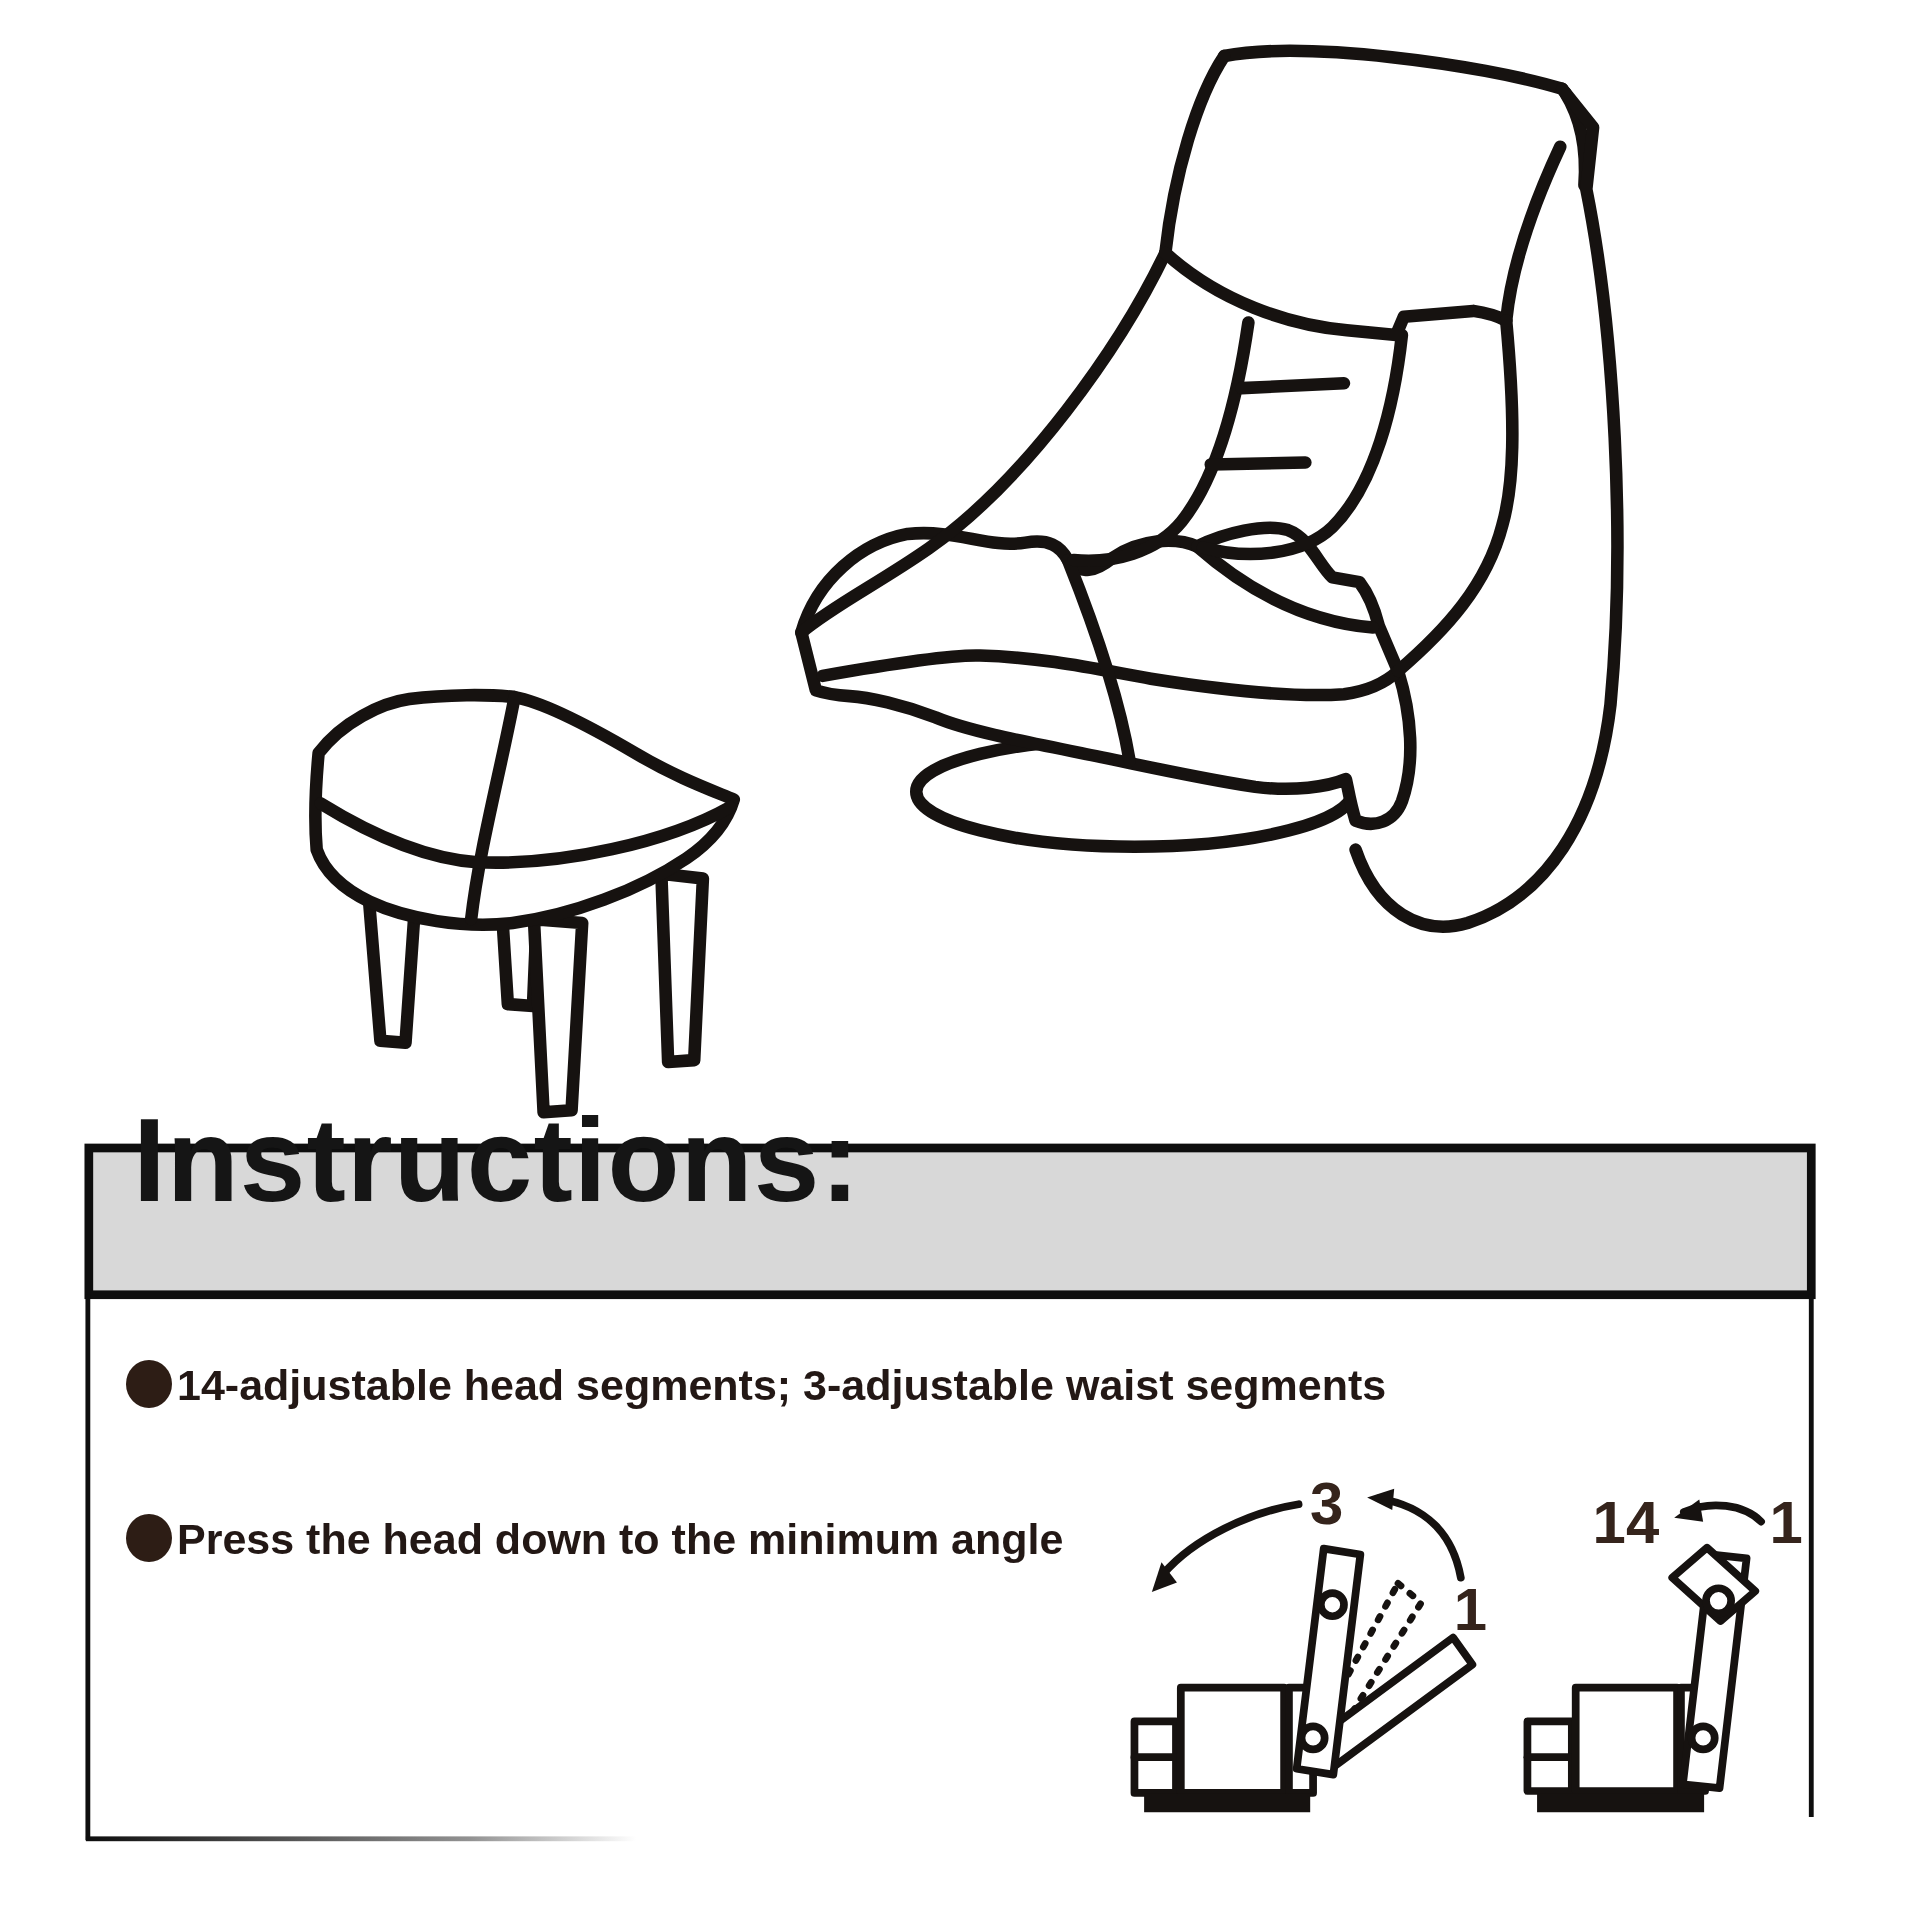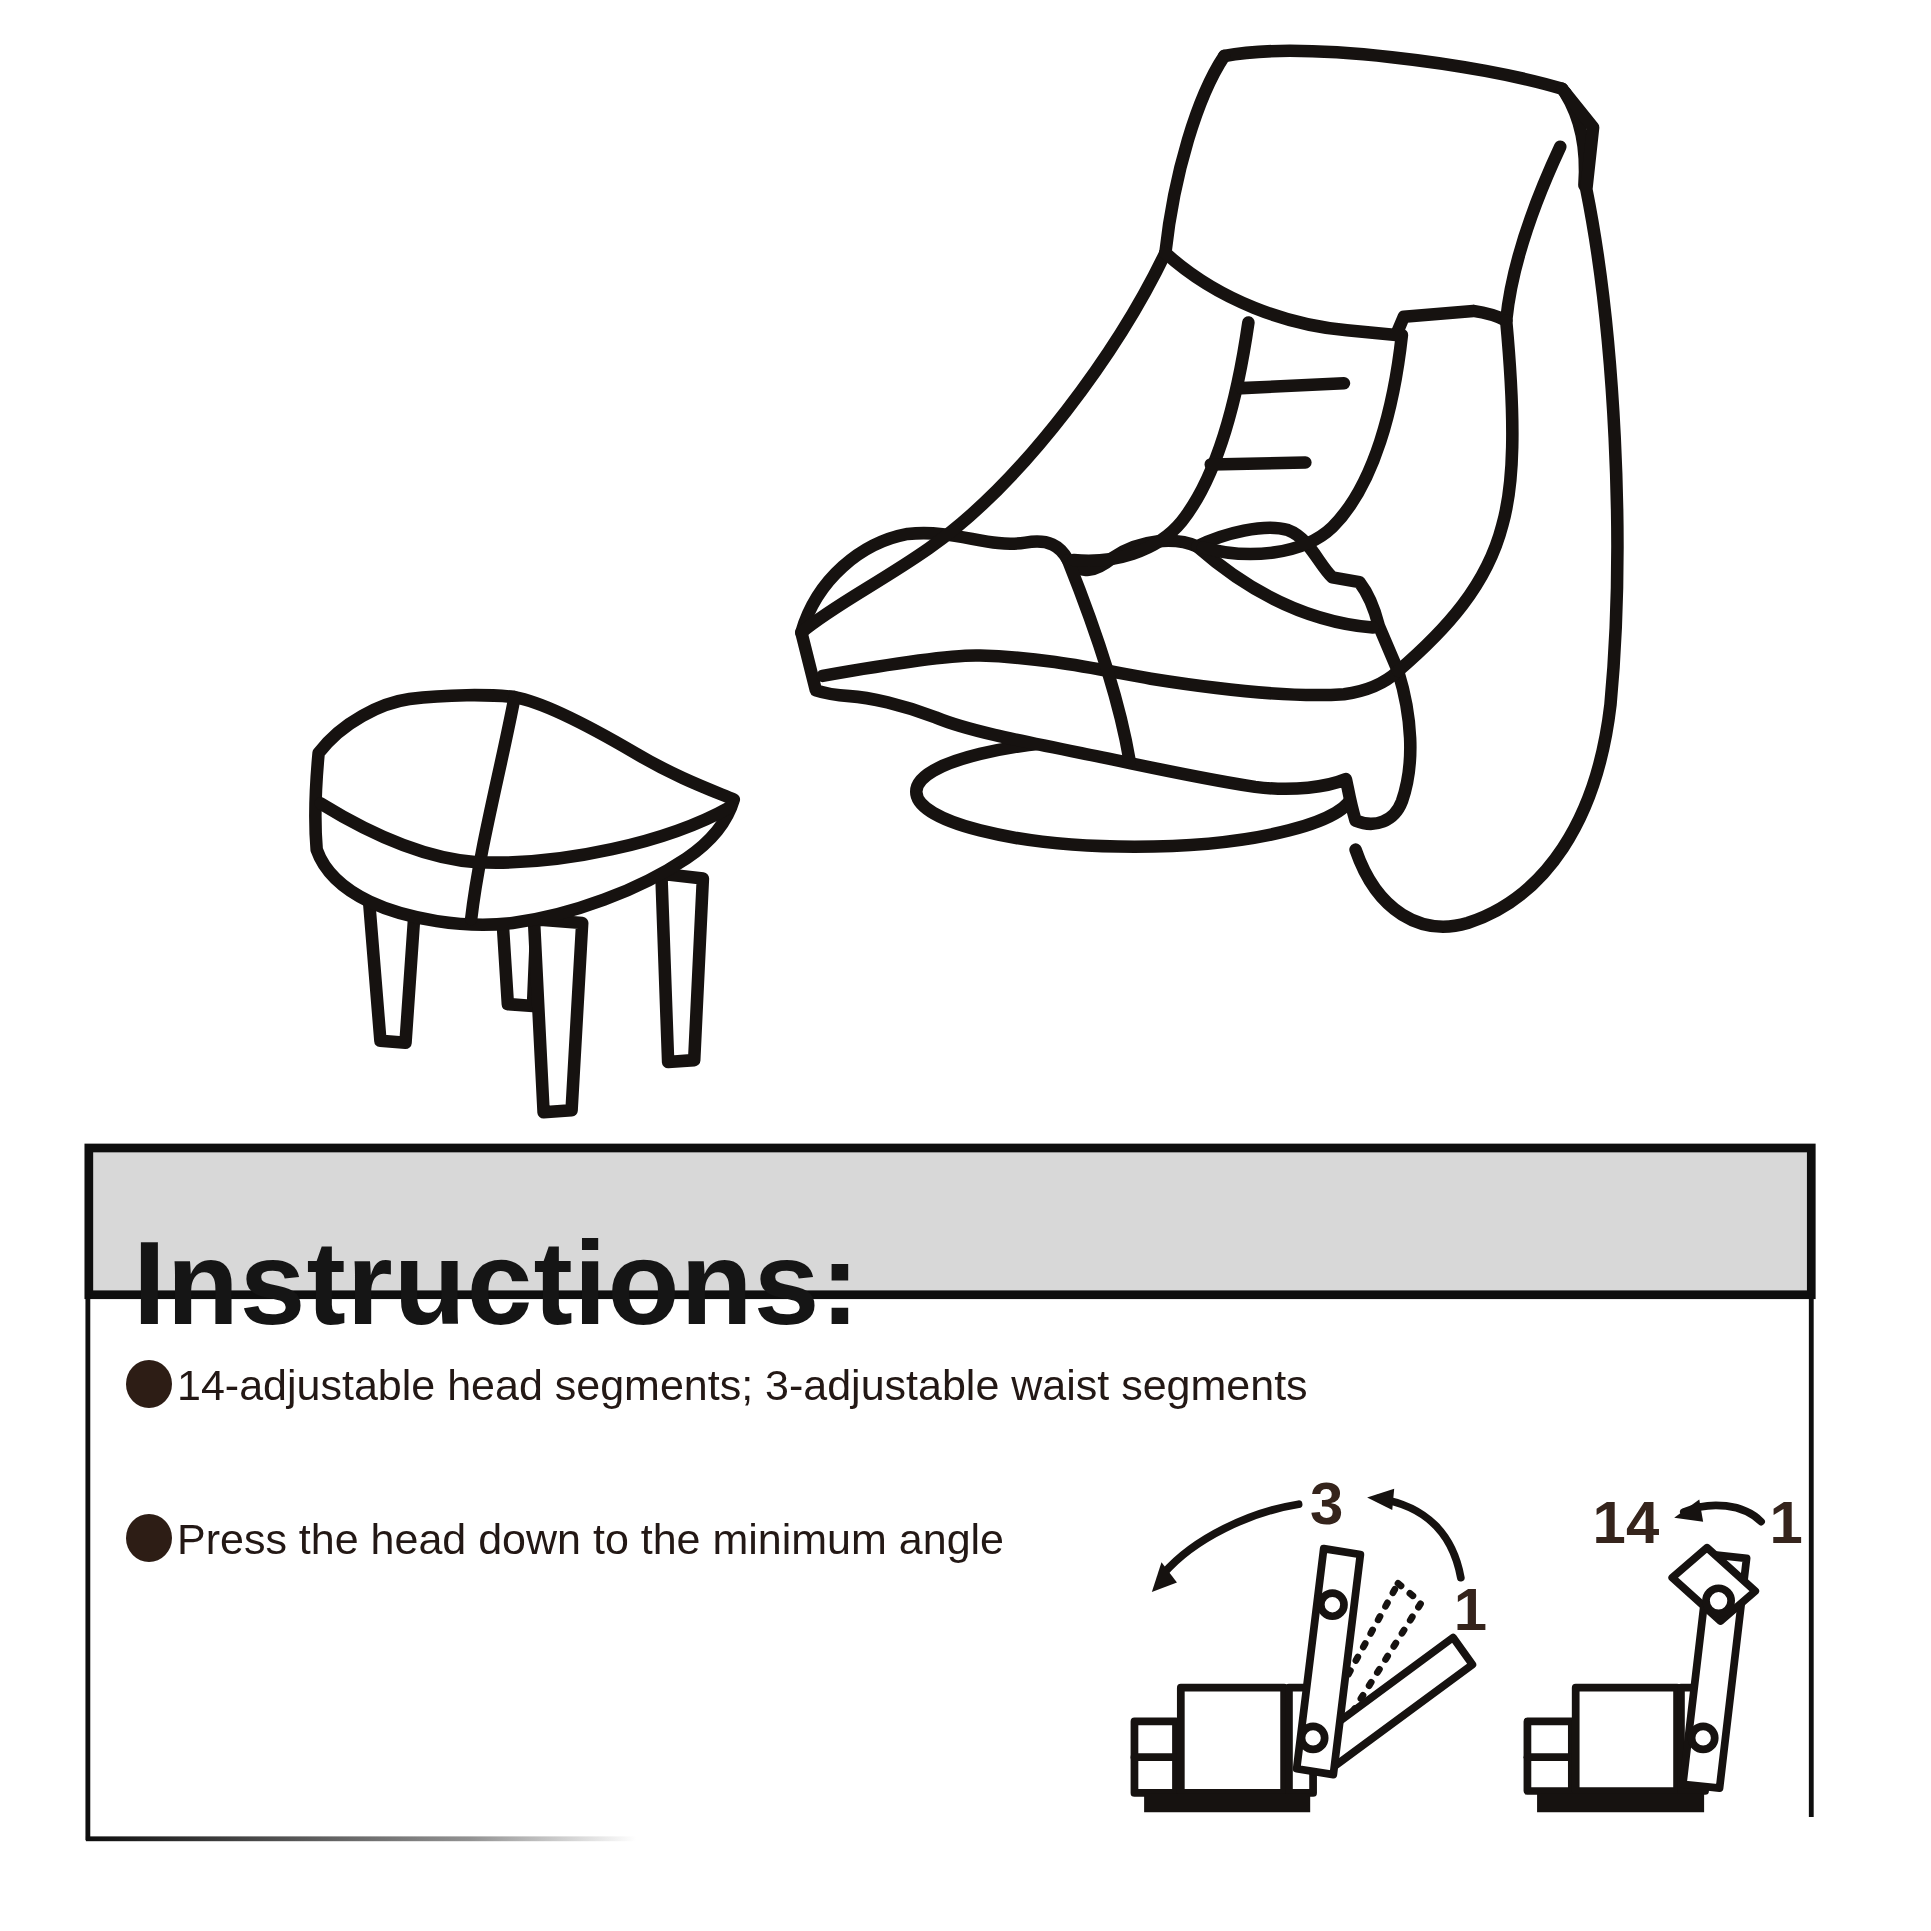--- a/index.html
+++ b/index.html
@@ -13,25 +13,25 @@
   .dfw{fill:#ffffff;}
   .dash{stroke:var(--line);fill:none;stroke-width:7;stroke-linecap:round;stroke-dasharray:4 12;}
   .solidblk{fill:var(--line);stroke:none;}
   .num{font-family:"Liberation Sans",sans-serif;font-weight:bold;font-size:62px;
        fill:var(--label);text-anchor:middle;}
   
   .band{fill:var(--header_bg);stroke:var(--border);stroke-width:9;}
   .frameline{stroke:var(--border);stroke-width:5;fill:none;}
   
   .overlay{position:absolute;left:0;top:0;width:1931px;height:1931px;pointer-events:none;}
-  .title{position:absolute;left:133px;top:1215px;font-size:118px;font-weight:bold;
+  .title{position:absolute;left:133px;top:1092px;font-size:118px;font-weight:bold;
          color:#151515;letter-spacing:1px;white-space:nowrap;}
   .bullet-circle{position:absolute;width:46px;height:48px;border-radius:50%;
                  background:var(--bullet);}
-  .btxt{position:absolute;left:177px;font-size:43px;font-weight:normal;color:var(--text);
+  .btxt{position:absolute;left:177px;font-size:43px;font-weight:bold;color:var(--text);
         line-height:60px;white-space:nowrap;text-align:center;}
 </style>
 </head>
 <body>
 
 <div class="page">
 
   <svg width="1931" height="1931" viewBox="0 0 2000 2000">
 
     <g>

